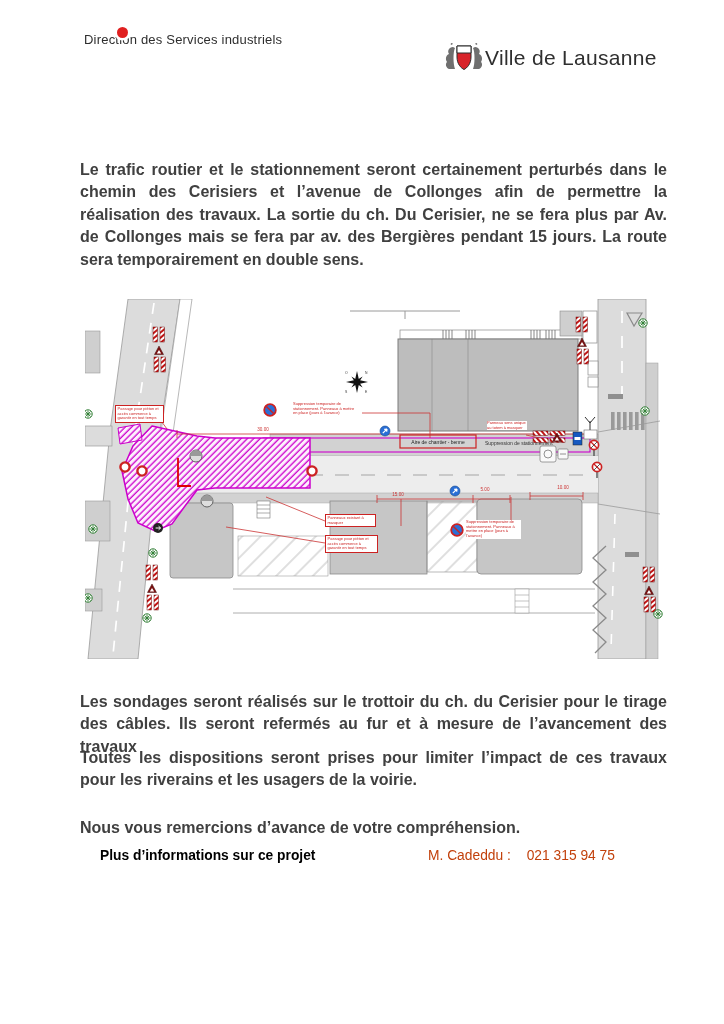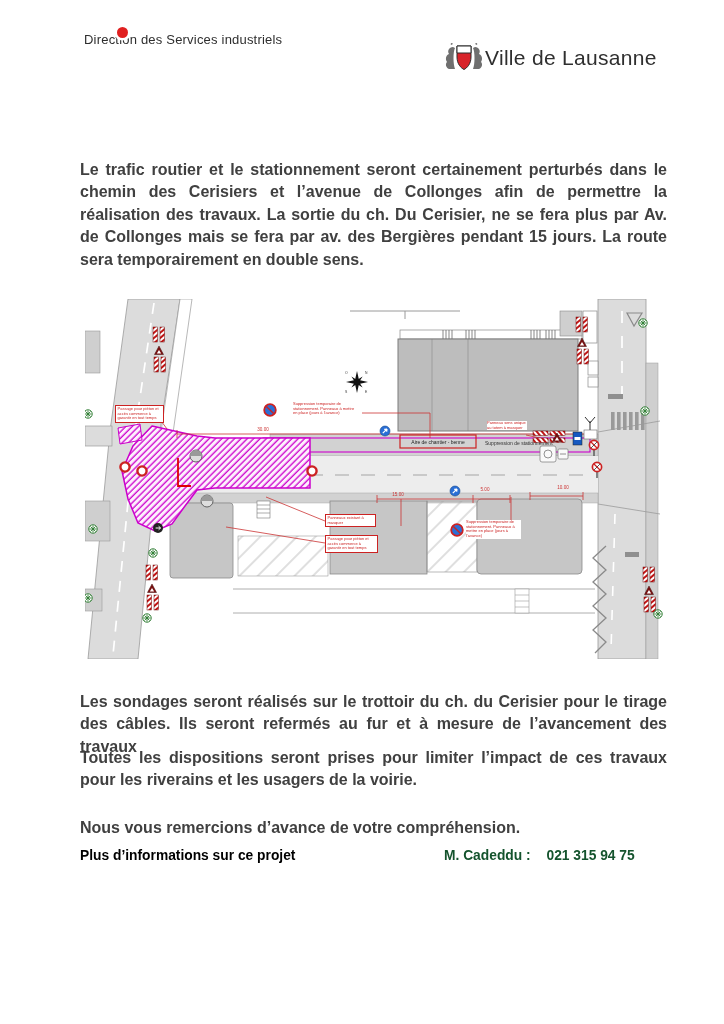--- a/index.html
+++ b/index.html
@@ -24,22 +24,22 @@
   .para{
     position:absolute;left:80px;width:587px;color:#404040;
     font-size:16px;font-weight:bold;line-height:22.4px;
     text-align:justify;
   }
   .p1{top:159px;}
   .p2{top:691px;}
   .p3{top:747px;}
   .p4{top:805px;text-align:left;margin-top:12px;}
   .footer-row{position:absolute;left:80px;top:848px;width:587px;font-size:13.8px;}
-  .footer-label{font-weight:bold;color:#000;}
-  .footer-contact{position:absolute;left:364px;top:0;font-weight:bold;color:#14532d;}
+  .footer-label{font-weight:bold;color:#000;margin-left:20px;}
+  .footer-contact{position:absolute;left:348px;top:0;font-weight:normal;color:#c2410c;}
   .footer-contact .phone{margin-left:12px;}
   
   .map{position:absolute;left:85px;top:299px;width:588px;height:360px;background:#fff;}
   .map svg{position:absolute;left:0;top:0;}
   .note{
     position:absolute;font-size:4px;line-height:1.18;color:#cc2222;background:#fff;
     font-family:"Liberation Sans", sans-serif;
   }
   .note.boxed{border:0.7px solid #cc2222;padding:1px 1.5px;}
 </style>

